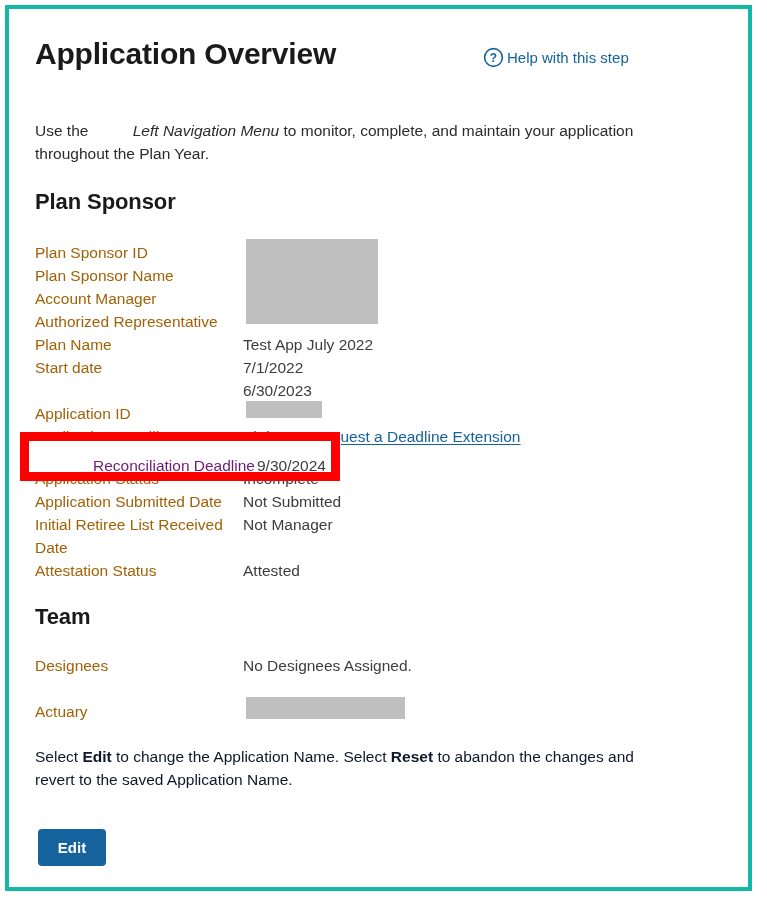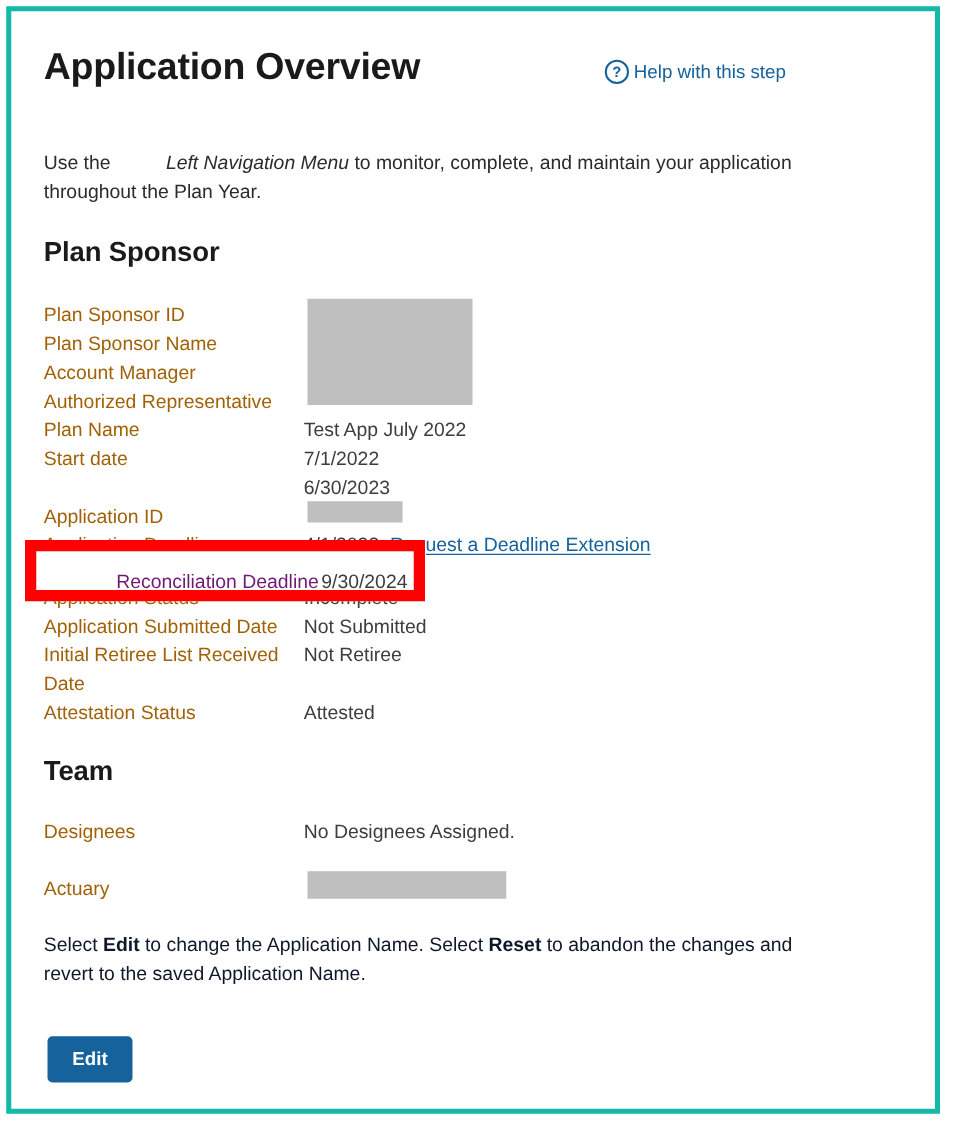--- a/index.html
+++ b/index.html
@@ -283,21 +283,21 @@
       <div class="row" style="top:458px">
         <div class="label">Application Status</div>
         <div class="value">Incomplete</div>
       </div>
       <div class="row" style="top:481px">
         <div class="label">Application Submitted Date</div>
         <div class="value">Not Submitted</div>
       </div>
       <div class="row" style="top:504px; height:46px">
         <div class="label" style="width:195px">Initial Retiree List Received Date</div>
-        <div class="value">Not Retiree</div>
+        <div class="value">Not Manager</div>
       </div>
       <div class="row" style="top:550px">
         <div class="label">Attestation Status</div>
         <div class="value">Attested</div>
       </div>
     </div>
 
     <div class="redaction" id="redaction-sponsor-block"></div>
     <div class="redaction" id="redaction-application-id"></div>
 

